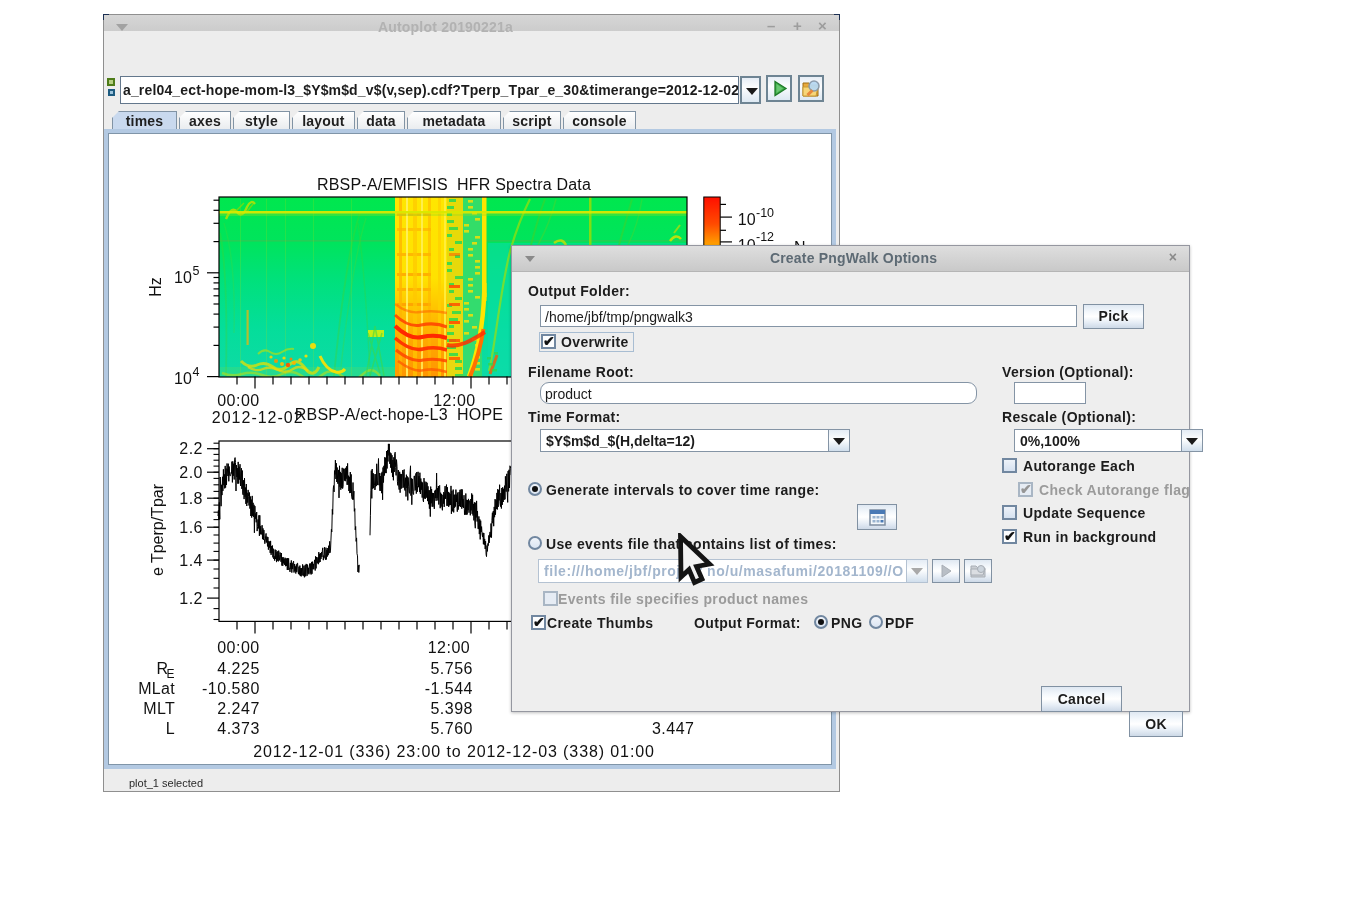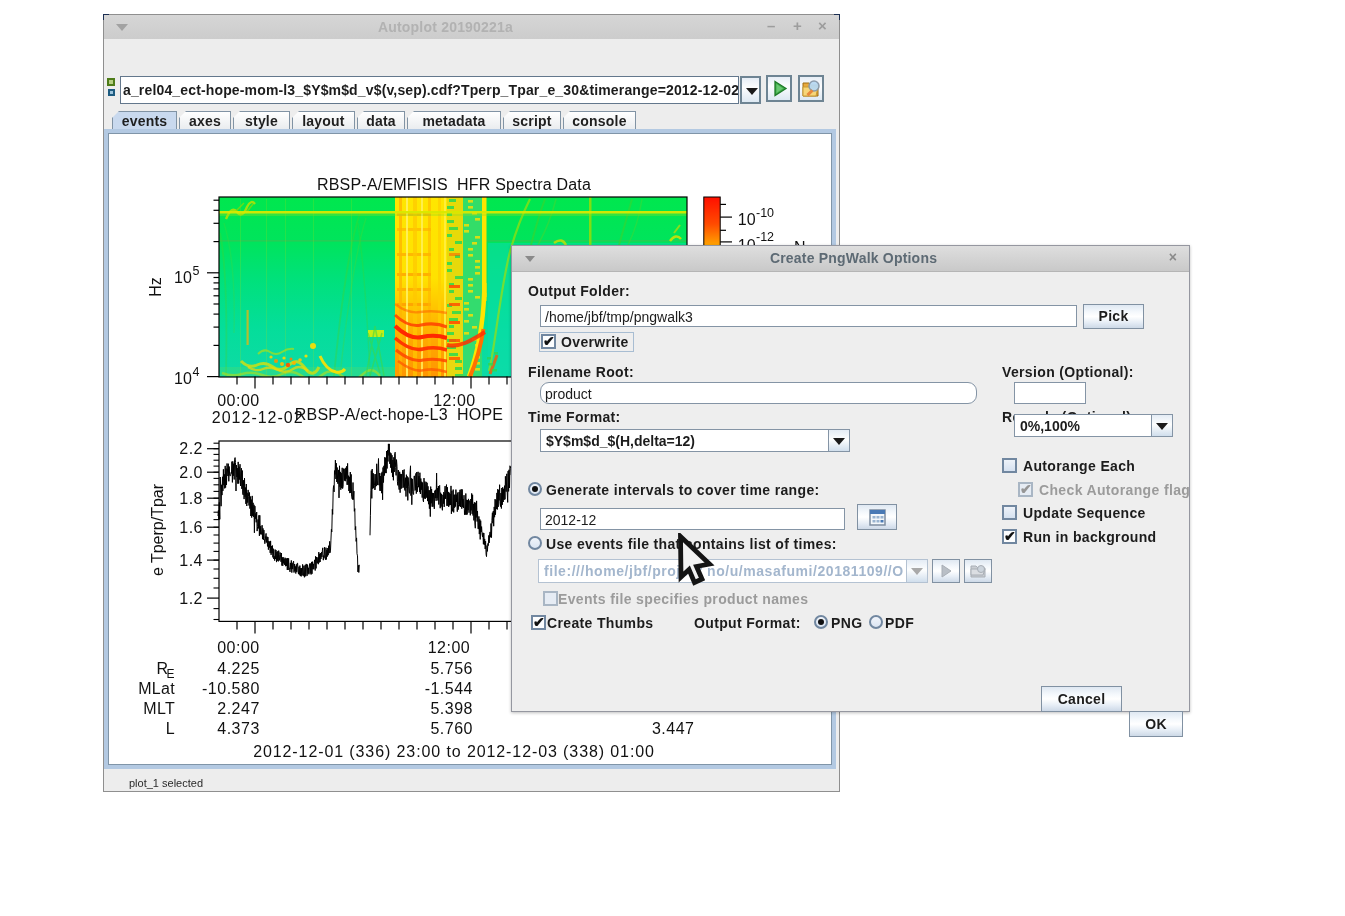--- a/index.html
+++ b/index.html
@@ -1,21 +1,21 @@
 <!DOCTYPE html>
 <html><head><meta charset="utf-8">
 <style>
 * { margin:0; padding:0; box-sizing:border-box; }
 html,body { width:1345px; height:916px; background:#fff; font-family:"Liberation Sans",sans-serif; overflow:hidden; }
 #stage { position:absolute; left:0; top:0; width:1345px; height:916px; }
 .abs { position:absolute; }
 
 
 #win { left:103px; top:14px; width:737px; height:778px; background:#ededed; border:1px solid #8f8f8f; }
-#titlebar { left:0; top:0; width:735px; height:24px; background:linear-gradient(#d6d6d6,#cccccc); }
+#titlebar { left:0; top:0; width:735px; height:16px; background:linear-gradient(#d6d6d6,#cccccc); }
 #titlebar .title { width:100%; text-align:center; top:4px; left:-26px; font-weight:bold; font-size:14px; color:#b2b2b2; letter-spacing:.2px;}
 .tbtri { left:12px; top:9px; width:0; height:0; border-left:6px solid transparent; border-right:6px solid transparent; border-top:7px solid #a2a2a2; }
 .wbtn { top:2px; font-size:15px; font-weight:bold; color:#9d9d9d; }
 #menubar { left:0; top:24px; width:735px; height:22px; background:linear-gradient(#f7f7f7,#e9e9e9); border-bottom:1px solid #d2d2d2; }
 .mi { top:3px; font-weight:bold; font-size:14px; color:#1f1f1f; letter-spacing:.15px; }
 #toolbar { left:0; top:47px; width:735px; height:62px; }
 .sqg { left:3px; top:16px; width:8px; height:8px; background:#b6cf82; border:2px solid #4e7c19; }
 .sqb { left:4px; top:27px; width:7px; height:7px; background:#9cc3dc; border:2px solid #1d5b80; }
 #urlfield { left:16px; top:14px; width:619px; height:28px; background:#fff; border:1px solid #63778c; overflow:hidden; }
 #urlfield span { position:absolute; left:2px; top:5px; font-weight:bold; font-size:14px; letter-spacing:.15px; color:#1c1c1c; white-space:nowrap; }
@@ -83,21 +83,21 @@
     <div id="openbtn" class="tbbtn abs">
       <svg width="22" height="23" viewBox="0 0 22 23">
         <path d="M3 6 h6 l2 2 h7 v11 h-15 z" fill="#e8a93c" stroke="#9c6d14" stroke-width="1"></path>
         <path d="M3 10 h15 l-2 9 h-13 z" fill="#f7d678" stroke="#c89a30" stroke-width="1"></path>
         <circle cx="14" cy="9" r="5" fill="#b8d9f2" stroke="#8899aa" stroke-width="1.5" opacity="0.95"></circle>
         <rect x="9" y="12" width="3" height="7" transform="rotate(45 10 15)" fill="#e8883c"></rect>
       </svg>
     </div>
   </div>
   <div id="tabrow" class="abs">
-    <div class="tab sel abs" style="left:8px; width:65px;">events</div>
+    <div class="tab sel abs" style="left:8px; width:65px;">times</div>
     <div class="tab abs" style="left:75px; width:52px;">axes</div>
     <div class="tab abs" style="left:129px; width:57px;">style</div>
     <div class="tab abs" style="left:188px; width:63px;">layout</div>
     <div class="tab abs" style="left:253px; width:48px;">data</div>
     <div class="tab abs" style="left:303px; width:94px;">metadata</div>
     <div class="tab abs" style="left:399px; width:58px;">script</div>
     <div class="tab abs" style="left:459px; width:73px;">console</div>
   </div>
   <div id="canvaswrap" class="abs">
     <svg id="plotsvg" width="726" height="650" viewBox="0 0 726 650">
@@ -453,21 +453,21 @@
   <div class="fld abs" style="left:502px; top:136px; width:72px; height:22px;"></div>
 
   <span class="lbl abs" style="left:16px; top:163px;">Time Format:</span>
   <div class="combo abs" style="left:28px; top:183px; width:310px; height:23px;">
         <span class="txt">$Y$m$d_$(H,delta=12)</span>
         <span class="ar">
           <i></i>
         </span>
       </div>
   <span class="lbl abs" style="left:490px; top:163px;">Rescale (Optional):</span>
-  <div class="combo abs" style="left:502px; top:168px; width:159px; height:23px;padding-left:36px;">
+  <div class="combo abs" style="left:502px; top:183px; width:189px; height:23px;padding-left:36px;">
         <span class="txt">0%,100%</span>
         <span class="ar">
           <i></i>
         </span>
       </div>
 
   <div class="cb abs" style="left:490px; top:212px;"></div>
   <span class="lbl abs" style="left:511px; top:212px;">Autorange Each</span>
   <div class="cb dis abs" style="left:506px; top:236px;">
         <span class="ck dis">✔</span>
@@ -477,23 +477,20 @@
   <span class="lbl abs" style="left:511px; top:259px;">Update Sequence</span>
   <div class="cb abs" style="left:490px; top:283px; background:#fcfdfe;">
         <span class="ck">✔</span>
       </div>
   <span class="lbl abs" style="left:511px; top:283px;">Run in background</span>
 
   <div class="rad abs" style="left:16px; top:236px;">
         <span class="dot"></span>
       </div>
   <span class="lbl abs" style="left:34px; top:236px;">Generate intervals to cover time range:</span>
-  <div class="fld abs" style="left:28px; top:262px; width:305px; height:22px;">
-        <span style="position:absolute; top:3px;">2012-12</span>
-      </div>
   <div class="btn abs" style="left:345px; top:258px; width:40px; height:26px;">
     <svg width="17" height="17" viewBox="0 0 17 17" style="margin-top:4px;">
           <rect x="1" y="1" width="15" height="15" fill="#f4f8fb" stroke="#7d8da0" stroke-width="1.5"></rect>
           <rect x="1" y="1" width="15" height="4" fill="#4a7ab5"></rect>
           <rect x="3.5" y="7" width="3" height="2.5" fill="#9ab4d0"></rect>
           <rect x="7.5" y="7" width="3" height="2.5" fill="#9ab4d0"></rect>
           <rect x="11.5" y="7" width="3" height="2.5" fill="#9ab4d0"></rect>
           <rect x="3.5" y="11" width="3" height="2.5" fill="#9ab4d0"></rect>
           <rect x="7.5" y="11" width="3" height="2.5" fill="#9ab4d0"></rect>
           <rect x="11.5" y="11" width="3" height="2.5" fill="#4a7ab5"></rect>

